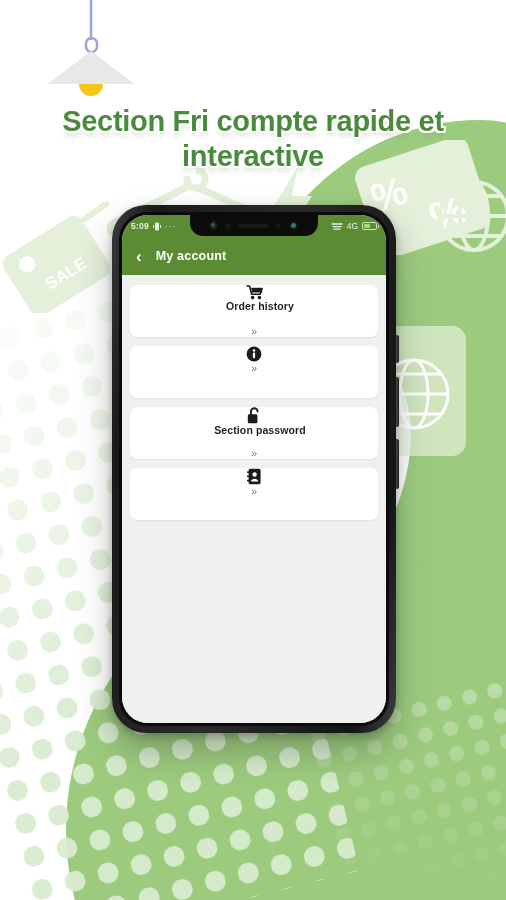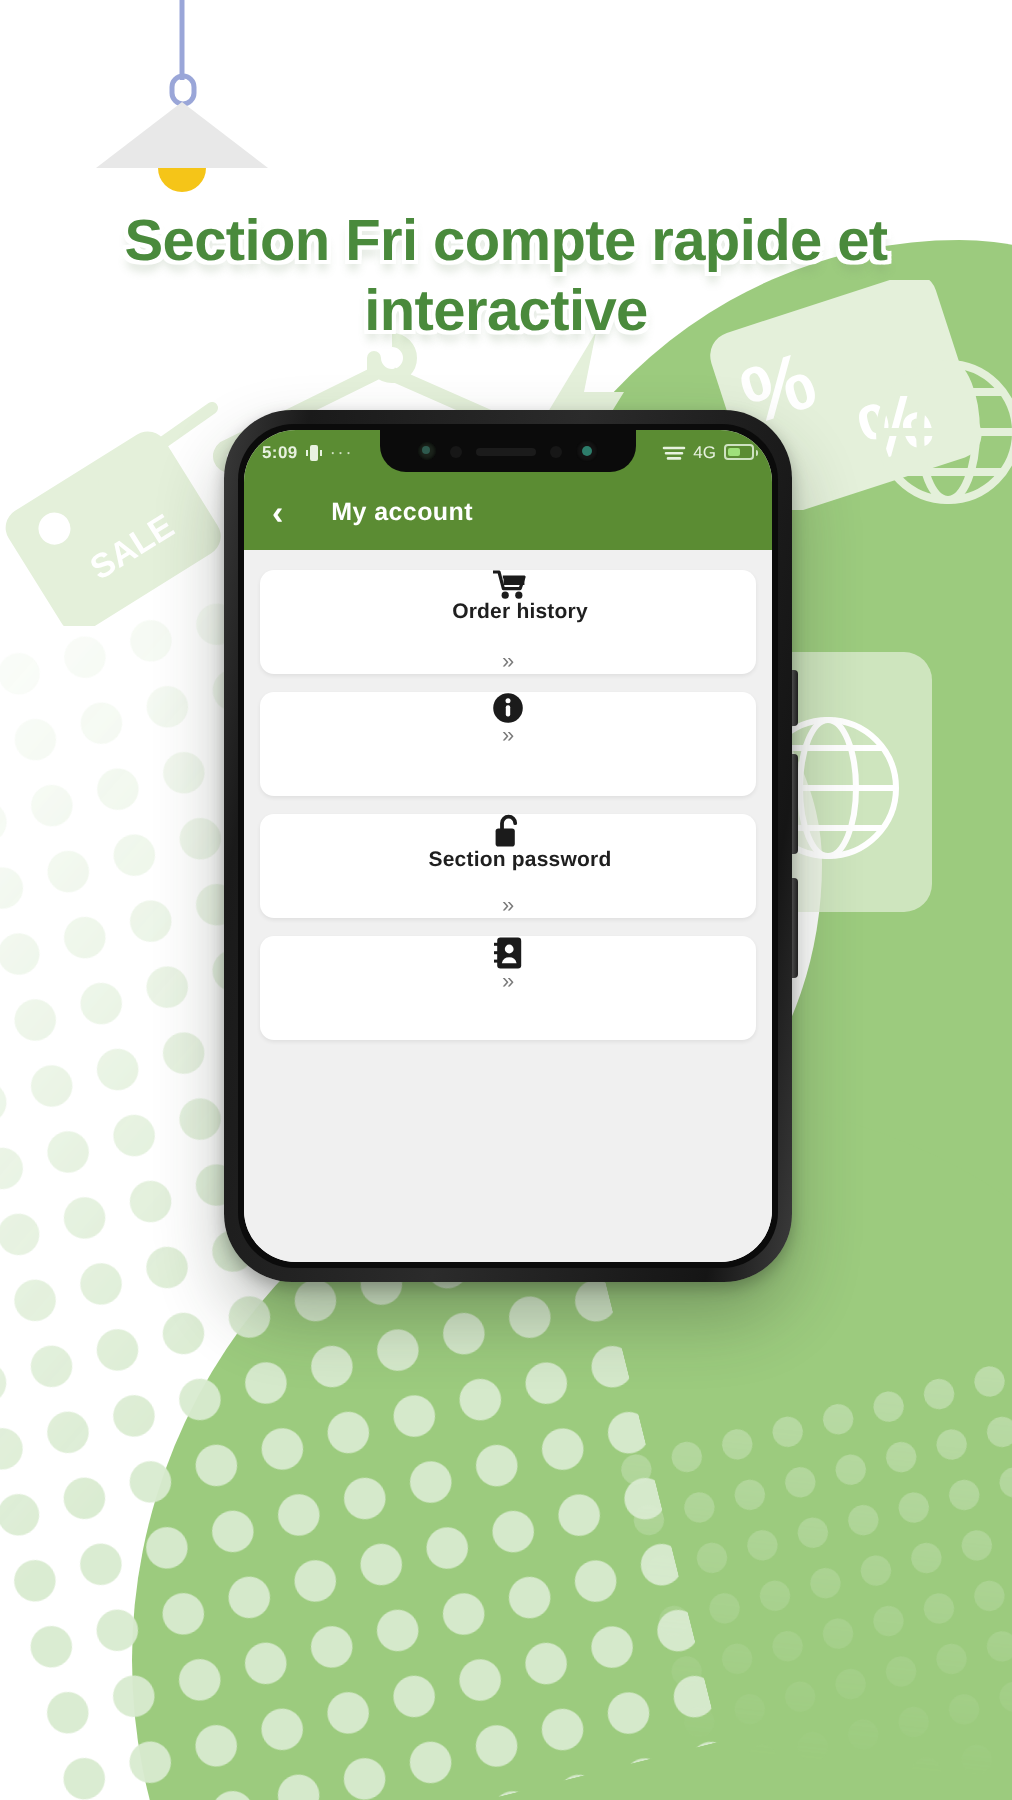--- a/index.html
+++ b/index.html
@@ -77,21 +77,21 @@
     text-shadow:0 2px 0 #ffffff, 0 -2px 0 #ffffff, 2px 0 0 #ffffff, -2px 0 0 #ffffff,
                 2px 2px 0 #ffffff, -2px 2px 0 #ffffff, 2px -2px 0 #ffffff, -2px -2px 0 #ffffff,
                 0 5px 5px rgba(120,150,110,.30);
     padding:0 20px;
   }
 
   
   .phone {
     position:absolute;
     left:112px; top:205px;
-    width:284px; height:436px;
+    width:284px; height:528px;
     background:linear-gradient(100deg,#3a3a3a 0%,#1a1a1a 12%,#2b2b2b 50%,#151515 88%,#3d3d3d 100%);
     border-radius:34px;
     box-shadow:0 18px 34px rgba(40,50,35,.30), 0 3px 8px rgba(0,0,0,.25);
     padding:7px;
   }
   .phone-inner {
     width:100%; height:100%;
     background:#0b0b0b;
     border-radius:28px;
     padding:3px;
@@ -171,21 +171,21 @@
   .appbar {
     background:#5b8c33;
     height:38px;
     display:flex;
     align-items:center;
     gap:14px;
     padding:0 14px;
     flex:0 0 auto;
   }
   .back-icon { color:#ffffff; font-size:17px; font-weight:bold; line-height:1; cursor:pointer; }
-  .appbar-title { color:#ffffff; font-size:12.5px; font-weight:bold; letter-spacing:.2px;margin-left:10px; }
+  .appbar-title { color:#ffffff; font-size:12.5px; font-weight:bold; letter-spacing:.2px; }
 
   
   .content { flex:1 1 auto; background:#f0f0f0; padding:10px 8px; overflow:hidden; }
   .menu-item {
     background:#ffffff;
     border-radius:7px;
     height:52px;
     display:flex;
     align-items:center;
     padding:0 13px;

